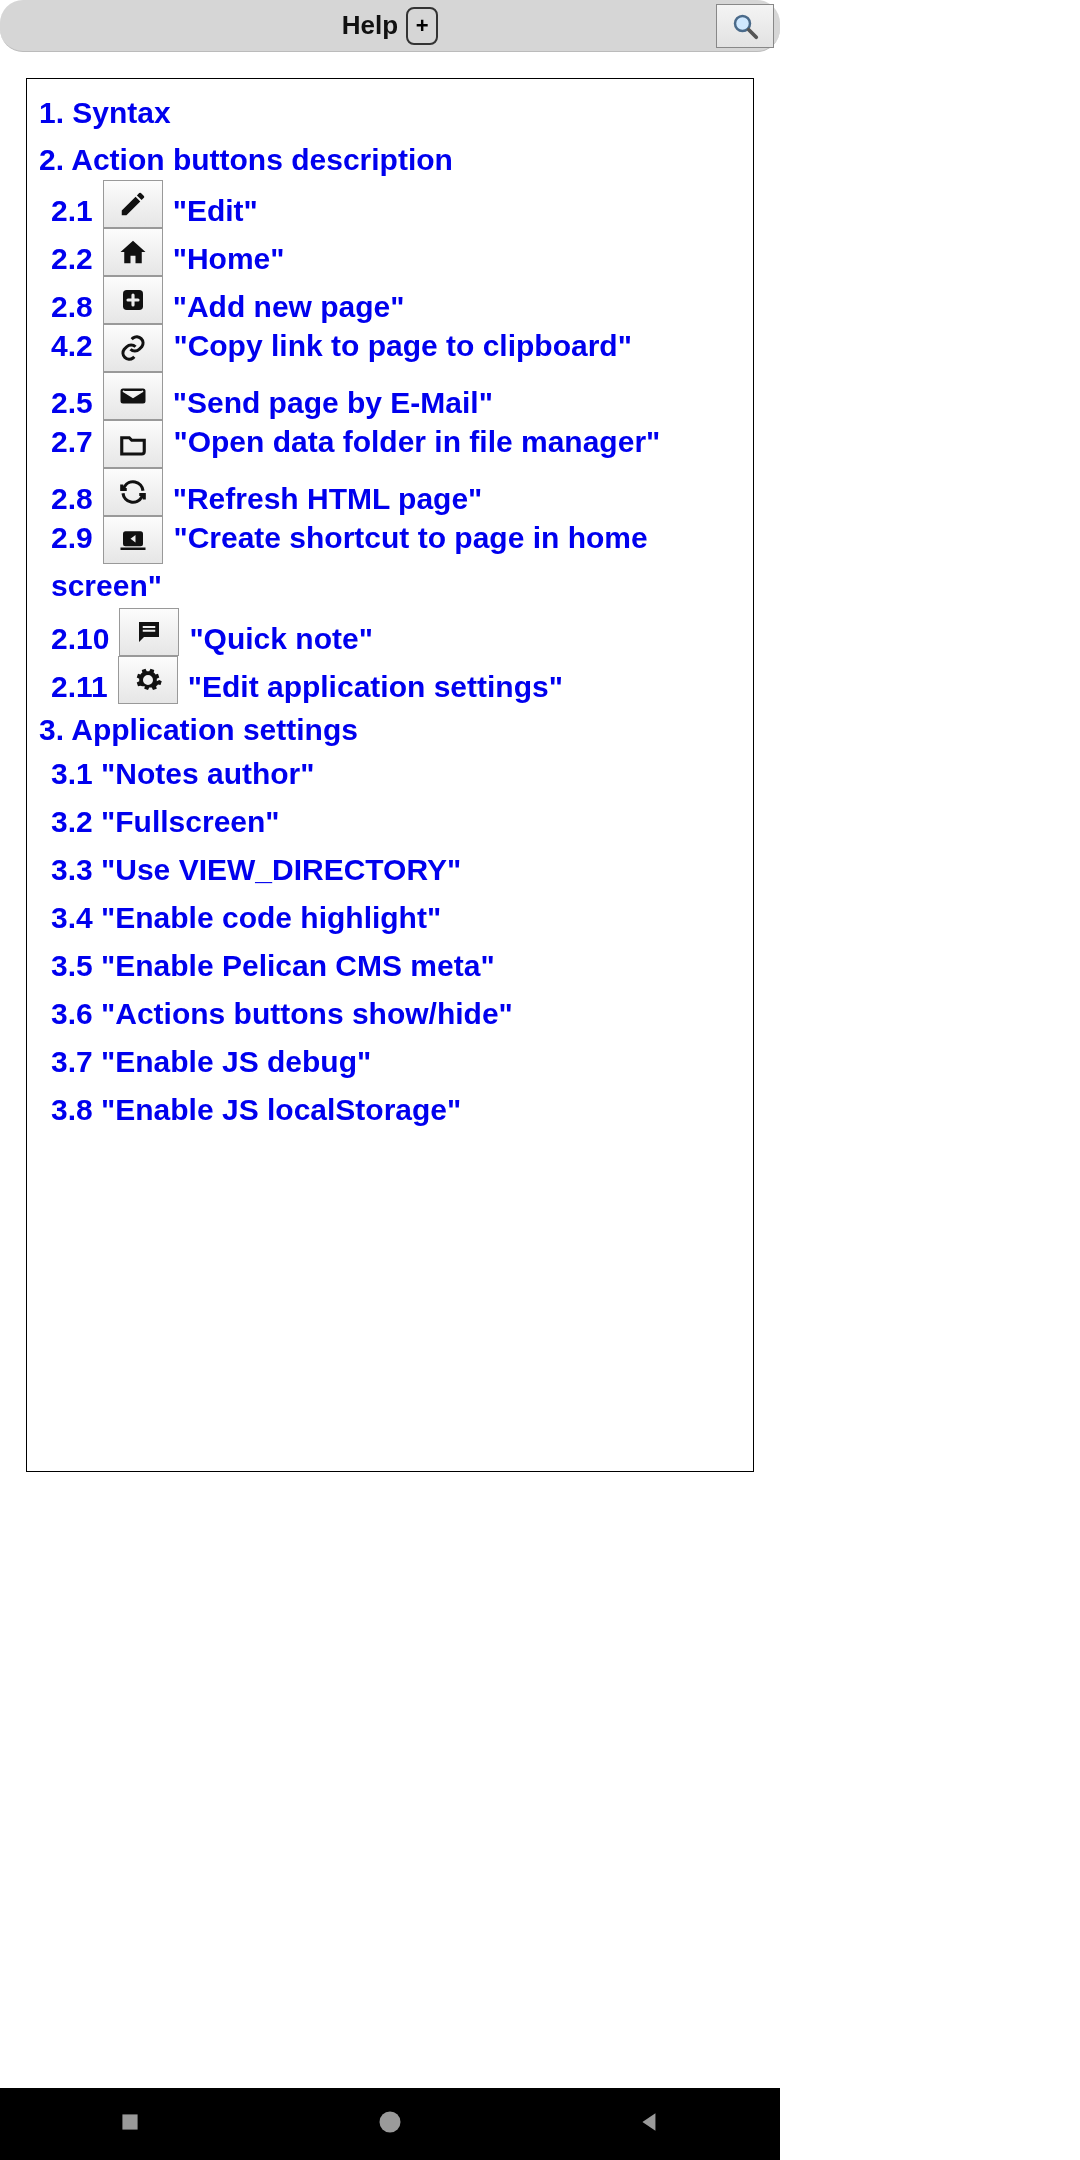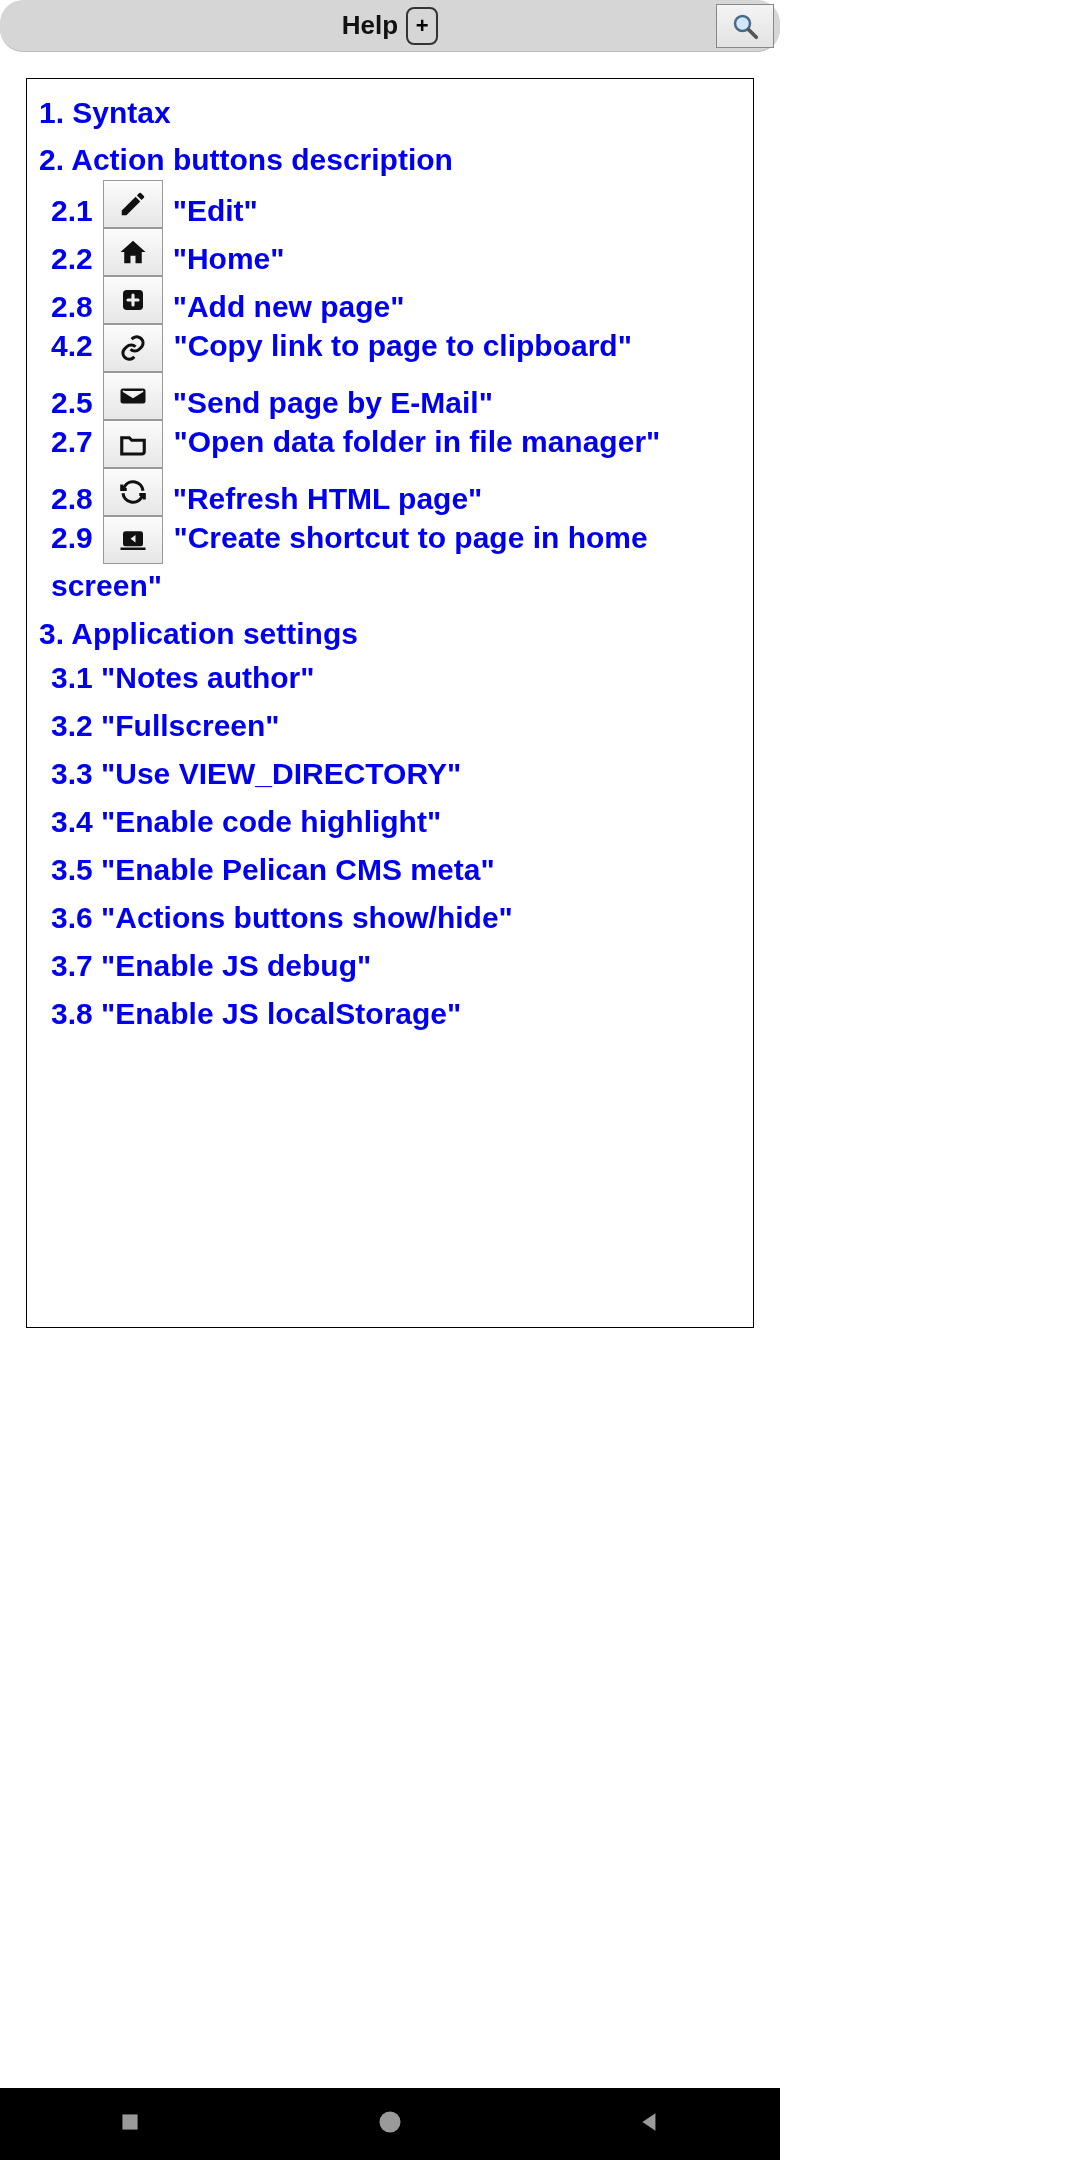--- a/index.html
+++ b/index.html
@@ -45,21 +45,21 @@
     align-items: center;
     justify-content: center;
   }
 
   .content-wrap {
     padding: 26px;
   }
   .content {
     border: 1px solid #000;
     padding: 8px 12px 20px 12px;
-    height: 1250px;
+    height: 1394px;
     overflow: hidden;
   }
 
   .toc a, .toc span.link { color: #0000EE; text-decoration: none; }
   .lvl1 { font-size: 30px; font-weight: bold; margin: 6px 0 0 0; line-height: 1.35; }
   .lvl2 {
     font-size: 30px; font-weight: bold; margin: 0; line-height: 1.6;
     display: block;
     margin-left: 12px;
   }
@@ -200,21 +200,40 @@
       <span class="icon-btn">
         <svg viewBox="0 0 24 24" fill="#111">
             <rect x="4" y="5" width="16" height="12" rx="2"></rect>
             <path d="M2 19h20" stroke="#111" stroke-width="2"></path>
             <path d="M10 11l4-3v6z" fill="#eee"></path>
           </svg>
       </span>
       <span class="lvl2-label">"Create shortcut to page in home screen"</span>
     </div>
 
-
+    <div class="lvl2-row">
+      <span class="lvl2-num">2.10</span>
+      <span class="icon-btn">
+        <svg viewBox="0 0 24 24" fill="#111">
+            <path d="M4 4h16v12H8l-4 4z"></path>
+            <path d="M7 8h10M7 11h10" stroke="#eee" stroke-width="1.5"></path>
+          </svg>
+      </span>
+      <span class="lvl2-label">"Quick note"</span>
+    </div>
+
+    <div class="lvl2-row">
+      <span class="lvl2-num">2.11</span>
+      <span class="icon-btn">
+        <svg viewBox="0 0 24 24" fill="#111">
+            <path d="M12 8a4 4 0 1 0 0 8 4 4 0 0 0 0-8zm9 4l2 1-1 3-2-.5a8 8 0 0 1-1.5 1.5l.5 2-3 1-1-2a8 8 0 0 1-2 0l-1 2-3-1 .5-2A8 8 0 0 1 6 16.5L4 17l-1-3 2-1a8 8 0 0 1 0-2l-2-1 1-3 2 .5A8 8 0 0 1 7.5 6L7 4l3-1 1 2a8 8 0 0 1 2 0l1-2 3 1-.5 2A8 8 0 0 1 18 7.5l2-.5 1 3-2 1a8 8 0 0 1 0 2z"></path>
+          </svg>
+      </span>
+      <span class="lvl2-label">"Edit application settings"</span>
+    </div>
 
     <div class="lvl1"><span class="link">3. Application settings</span></div>
 
     <div class="lvl2"><span class="link">3.1 "Notes author"</span></div>
     <div class="lvl2"><span class="link">3.2 "Fullscreen"</span></div>
     <div class="lvl2"><span class="link">3.3 "Use VIEW_DIRECTORY"</span></div>
     <div class="lvl2"><span class="link">3.4 "Enable code highlight"</span></div>
     <div class="lvl2"><span class="link">3.5 "Enable Pelican CMS meta"</span></div>
     <div class="lvl2"><span class="link">3.6 "Actions buttons show/hide"</span></div>
     <div class="lvl2"><span class="link">3.7 "Enable JS debug"</span></div>

